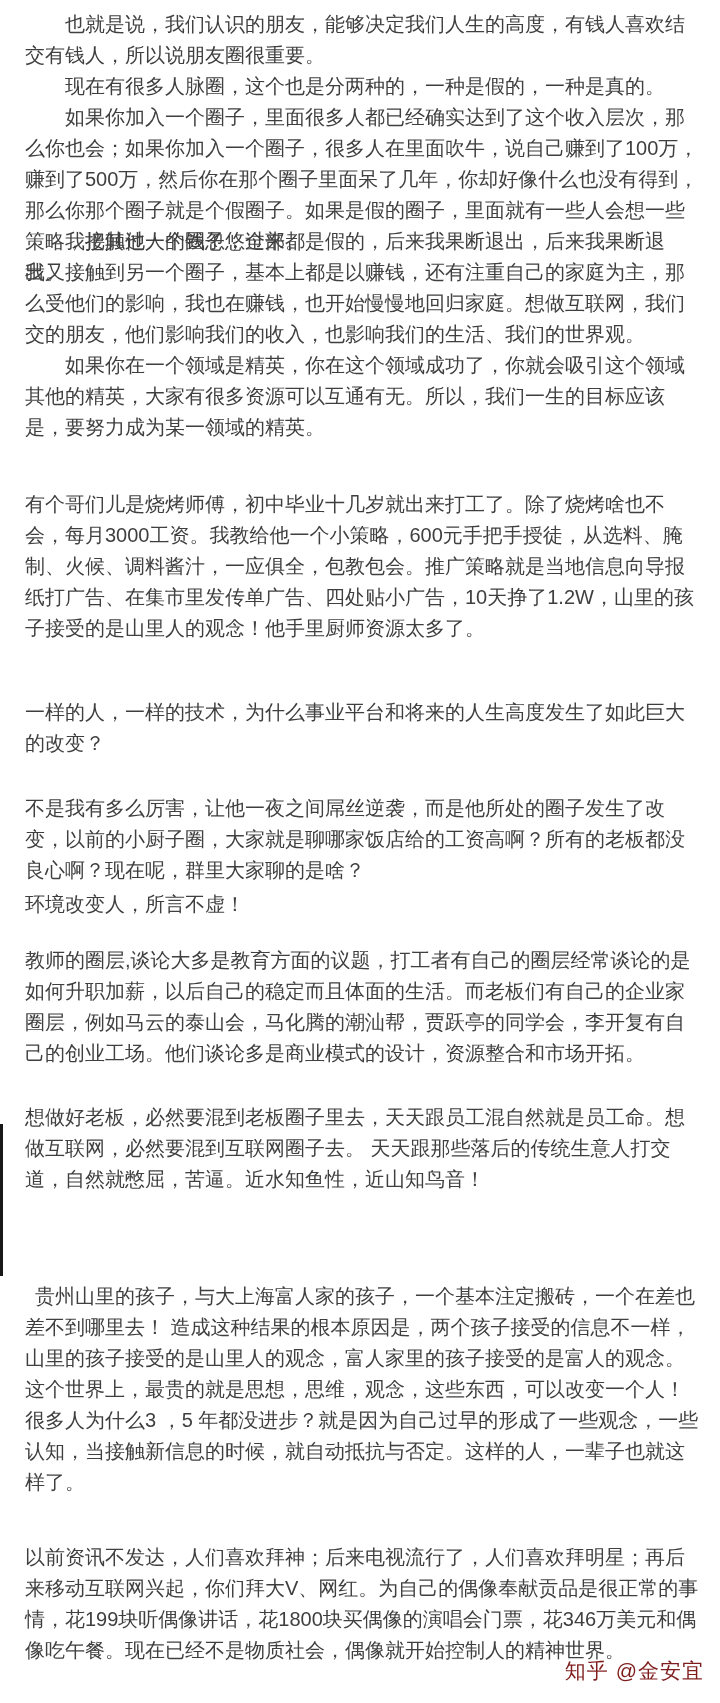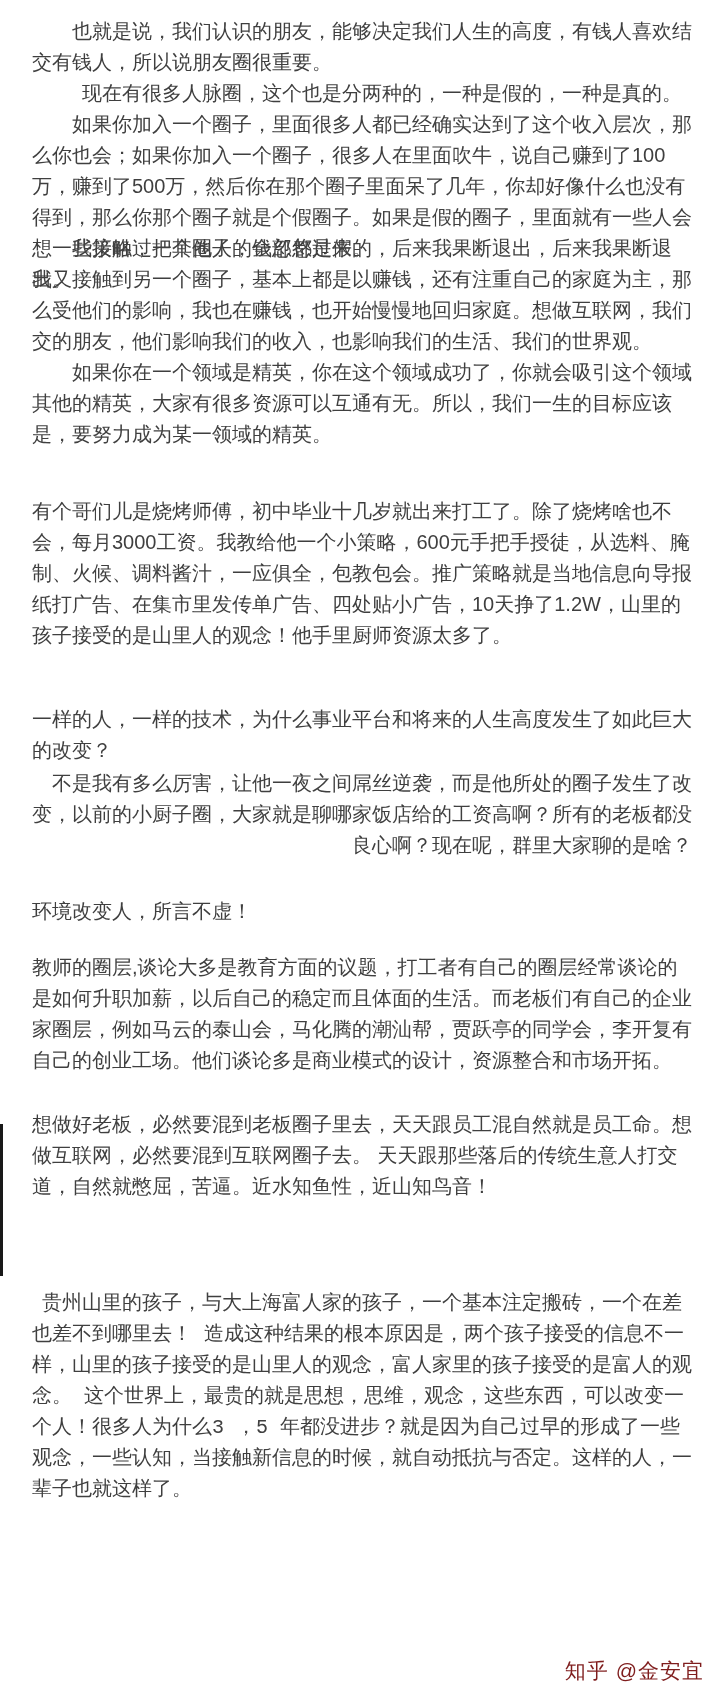--- a/index.html
+++ b/index.html
@@ -12,38 +12,38 @@
     width: 720px;
     height: 1703px;
     background: #ffffff;
     overflow: hidden;
     font-family: "Liberation Sans", "DejaVu Sans", sans-serif;
   }
   .para {
     position: absolute;
     left: 24px;
     right: 20px;
-    margin: 8px;
+    margin: 1px;
     font-size: 20px;
     line-height: 31px;
     color: #3f3f3f;
     text-align: left;
     word-break: break-all;
   }
   .indent { text-indent: 2em; }
-  .indent-half { text-indent: 0.5em; font-family: Liberation Mono, monospace; }
+  .indent-half { text-indent: 0.5em; }
   .p1  { top: 8px; }
-  .p2  { top: 70px; text-align: center; }
+  .p2  { top: 70px; }
   .p3  { top: 101px; }
   .p4  { top: 225px; }
   .p5  { top: 256px; }
   .p6  { top: 349px; }
   .p7  { top: 488px; }
   .p8  { top: 696px; }
-  .p9  { top: 760px; text-align: right; }
+  .p9  { top: 792px; }
   .p10 { top: 888px; }
   .p11 { top: 944px; }
   .p12 { top: 1101px; }
   .p13 { top: 1280px; }
   .p14 { top: 1541px; }
   .left-edge-mark {
     position: absolute;
     left: 0;
     top: 1124px;
     width: 3px;
@@ -71,20 +71,21 @@
   <p class="para indent p4">我接触过一个圈子，全部都是假的，后来我果断退出，后来我果断退出。</p>
   <p class="para p5">我又接触到另一个圈子，基本上都是以赚钱，还有注重自己的家庭为主，那么受他们的影响，我也在赚钱，也开始慢慢地回归家庭。想做互联网，我们交的朋友，他们影响我们的收入，也影响我们的生活、我们的世界观。</p>
   <p class="para indent p6">如果你在一个领域是精英，你在这个领域成功了，你就会吸引这个领域其他的精英，大家有很多资源可以互通有无。所以，我们一生的目标应该是，要努力成为某一领域的精英。</p>
   <p class="para p7">有个哥们儿是烧烤师傅，初中毕业十几岁就出来打工了。除了烧烤啥也不会，每月3000工资。我教给他一个小策略，600元手把手授徒，从选料、腌制、火候、调料酱汁，一应俱全，包教包会。推广策略就是当地信息向导报纸打广告、在集市里发传单广告、四处贴小广告，10天挣了1.2W，山里的孩子接受的是山里人的观念！他手里厨师资源太多了。</p>
   <p class="para p8">一样的人，一样的技术，为什么事业平台和将来的人生高度发生了如此巨大的改变？</p>
   <p class="para p9">不是我有多么厉害，让他一夜之间屌丝逆袭，而是他所处的圈子发生了改变，以前的小厨子圈，大家就是聊哪家饭店给的工资高啊？所有的老板都没良心啊？现在呢，群里大家聊的是啥？</p>
   <p class="para p10">环境改变人，所言不虚！</p>
   <p class="para p11">教师的圈层,谈论大多是教育方面的议题，打工者有自己的圈层经常谈论的是如何升职加薪，以后自己的稳定而且体面的生活。而老板们有自己的企业家圈层，例如马云的泰山会，马化腾的潮汕帮，贾跃亭的同学会，李开复有自己的创业工场。他们谈论多是商业模式的设计，资源整合和市场开拓。</p>
   <p class="para p12">想做好老板，必然要混到老板圈子里去，天天跟员工混自然就是员工命。想做互联网，必然要混到互联网圈子去。 天天跟那些落后的传统生意人打交道，自然就憋屈，苦逼。近水知鱼性，近山知鸟音！</p>
   <p class="para indent-half p13">贵州山里的孩子，与大上海富人家的孩子，一个基本注定搬砖，一个在差也差不到哪里去！ 造成这种结果的根本原因是，两个孩子接受的信息不一样，山里的孩子接受的是山里人的观念，富人家里的孩子接受的是富人的观念。 这个世界上，最贵的就是思想，思维，观念，这些东西，可以改变一个人！很多人为什么3 ，5 年都没进步？就是因为自己过早的形成了一些观念，一些认知，当接触新信息的时候，就自动抵抗与否定。这样的人，一辈子也就这样了。</p>
+  <p class="para p14">以前资讯不发达，人们喜欢拜神；后来电视流行了，人们喜欢拜明星；再后来移动互联网兴起，你们拜大V、网红。为自己的偶像奉献贡品是很正常的事情，花199块听偶像讲话，花1800块买偶像的演唱会门票，花346万美元和偶像吃午餐。现在已经不是物质社会，偶像就开始控制人的精神世界。</p>
 
   <div class="left-edge-mark"></div>
 
   <div class="watermark">
     <span>知乎 @金安宜</span>
   </div>
 
 </div>
 
 </body></html>

